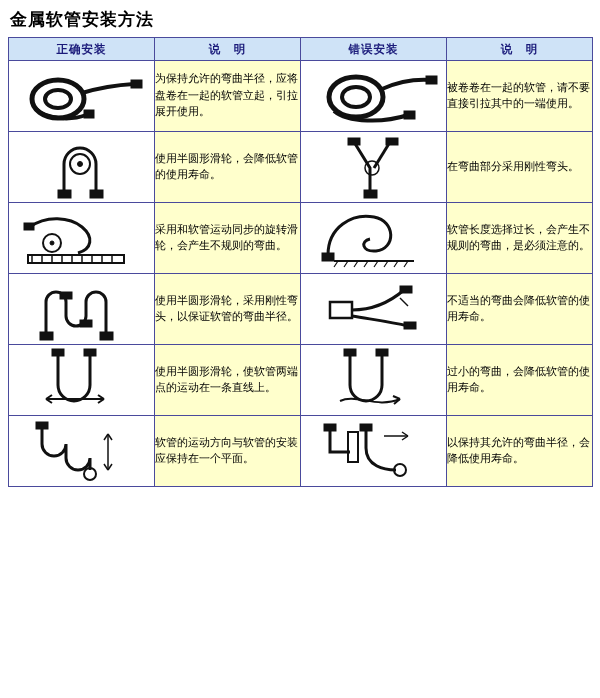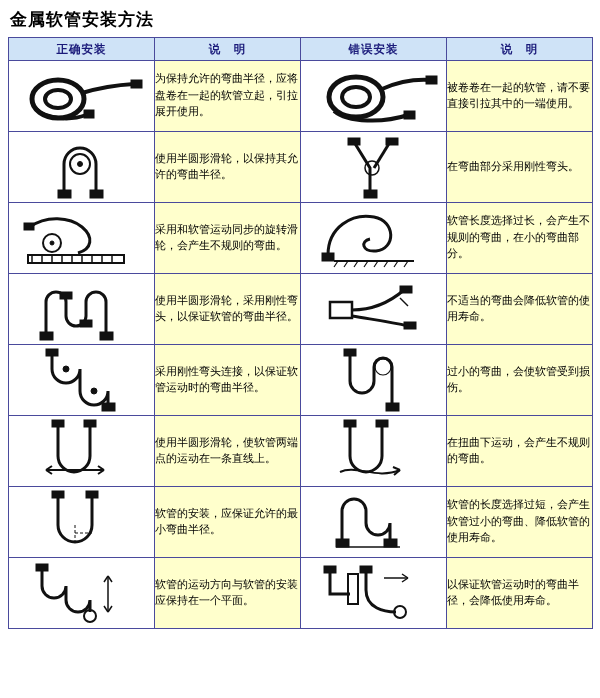--- a/index.html
+++ b/index.html
@@ -126,21 +126,21 @@
       <tr class="row-h">
         <td class="img-cell">
           <svg class="fig" viewBox="0 0 140 66">
             <path d="M52 58 L52 30 A16 16 0 0 1 84 30 L84 58" fill="none" stroke-width="3"></path>
             <circle cx="68" cy="30" r="10" fill="none" stroke-width="2"></circle>
             <circle cx="68" cy="30" r="2.5" fill="#111"></circle>
             <rect x="46" y="56" width="13" height="8" fill="#111"></rect>
             <rect x="78" y="56" width="13" height="8" fill="#111"></rect>
           </svg>
         </td>
-        <td class="txt-cell">使用半圆形滑轮，以保持其允许的弯曲半径。</td>
+        <td class="txt-cell">使用半圆形滑轮，会降低软管的使用寿命。</td>
         <td class="img-cell">
           <svg class="fig" viewBox="0 0 140 66">
             <path d="M50 8 L66 34 L66 58" fill="none" stroke-width="3"></path>
             <path d="M86 8 L70 34" fill="none" stroke-width="3"></path>
             <rect x="44" y="4" width="12" height="7" fill="#111"></rect>
             <rect x="82" y="4" width="12" height="7" fill="#111"></rect>
             <rect x="60" y="56" width="13" height="8" fill="#111"></rect>
             <circle cx="68" cy="34" r="7" fill="none" stroke-width="1.5"></circle>
           </svg>
         </td>
@@ -160,21 +160,21 @@
         </td>
         <td class="txt-cell">采用和软管运动同步的旋转滑轮，会产生不规则的弯曲。</td>
         <td class="img-cell">
           <svg class="fig" viewBox="0 0 140 66">
             <path d="M24 50 C24 22 48 8 70 12 C92 16 92 44 72 46 C58 47 56 36 66 34" fill="none" stroke-width="3"></path>
             <rect x="18" y="48" width="12" height="8" fill="#111"></rect>
             <path d="M30 56 L110 56" stroke-width="2" fill="none"></path>
             <path d="M34 56 L30 62 M44 56 L40 62 M54 56 L50 62 M64 56 L60 62 M74 56 L70 62 M84 56 L80 62 M94 56 L90 62 M104 56 L100 62" stroke-width="1.2"></path>
           </svg>
         </td>
-        <td class="txt-cell">软管长度选择过长，会产生不规则的弯曲，在小的弯曲部分。</td>
+        <td class="txt-cell">软管长度选择过长，会产生不规则的弯曲，是必须注意的。</td>
       </tr>
 
       <tr class="row-h">
         <td class="img-cell">
           <svg class="fig" viewBox="0 0 140 66">
             <path d="M34 58 L34 26 A10 10 0 0 1 54 26 L54 40 A10 10 0 0 0 74 40 L74 26 A10 10 0 0 1 94 26 L94 58" fill="none" stroke-width="3"></path>
             <rect x="28" y="56" width="13" height="8" fill="#111"></rect>
             <rect x="88" y="56" width="13" height="8" fill="#111"></rect>
             <rect x="48" y="16" width="12" height="7" fill="#111"></rect>
             <rect x="68" y="44" width="12" height="7" fill="#111"></rect>
@@ -187,41 +187,20 @@
             <path d="M48 34 C70 34 86 26 100 14" fill="none" stroke-width="3"></path>
             <path d="M48 40 C72 44 88 46 104 50" fill="none" stroke-width="3"></path>
             <rect x="96" y="10" width="12" height="7" fill="#111"></rect>
             <rect x="100" y="46" width="12" height="7" fill="#111"></rect>
             <path d="M96 22 L104 30" stroke-width="1.5"></path>
           </svg>
         </td>
         <td class="txt-cell">不适当的弯曲会降低软管的使用寿命。</td>
       </tr>
 
-      <tr class="row-h">
-        <td class="img-cell">
-          <svg class="fig" viewBox="0 0 140 66">
-            <path d="M40 6 L40 22 A14 14 0 0 0 68 22 L68 44 A14 14 0 0 0 96 44 L96 60" fill="none" stroke-width="3"></path>
-            <rect x="34" y="2" width="12" height="7" fill="#111"></rect>
-            <rect x="90" y="56" width="13" height="8" fill="#111"></rect>
-            <circle cx="54" cy="22" r="3" fill="#111"></circle>
-            <circle cx="82" cy="44" r="3" fill="#111"></circle>
-          </svg>
-        </td>
-        <td class="txt-cell">采用刚性弯头连接，以保证软管运动时的弯曲半径。</td>
-        <td class="img-cell">
-          <svg class="fig" viewBox="0 0 140 66">
-            <path d="M46 6 L46 34 A12 12 0 0 0 70 34 L70 20 A9 9 0 0 1 88 20 L88 58" fill="none" stroke-width="3"></path>
-            <rect x="40" y="2" width="12" height="7" fill="#111"></rect>
-            <rect x="82" y="56" width="13" height="8" fill="#111"></rect>
-            <circle cx="79" cy="20" r="8" fill="none" stroke-width="1.2"></circle>
-          </svg>
-        </td>
-        <td class="txt-cell">过小的弯曲，会使软管受到损伤。</td>
-      </tr>
 
       <tr class="row-h">
         <td class="img-cell">
           <svg class="fig" viewBox="0 0 140 66">
             <path d="M46 6 L46 38 A16 16 0 0 0 78 38 L78 6" fill="none" stroke-width="3"></path>
             <rect x="40" y="2" width="12" height="7" fill="#111"></rect>
             <rect x="72" y="2" width="12" height="7" fill="#111"></rect>
             <path d="M34 52 L92 52" stroke-width="2"></path>
             <path d="M34 52 L40 48 M34 52 L40 56 M92 52 L86 48 M92 52 L86 56" stroke-width="2" fill="none"></path>
           </svg>
@@ -229,45 +208,24 @@
         <td class="txt-cell">使用半圆形滑轮，使软管两端点的运动在一条直线上。</td>
         <td class="img-cell">
           <svg class="fig" viewBox="0 0 140 66">
             <path d="M46 6 L46 38 A16 16 0 0 0 78 38 L78 6" fill="none" stroke-width="3"></path>
             <rect x="40" y="2" width="12" height="7" fill="#111"></rect>
             <rect x="72" y="2" width="12" height="7" fill="#111"></rect>
             <path d="M36 54 C52 46 72 62 96 52" fill="none" stroke-width="2"></path>
             <path d="M96 52 L89 49 M96 52 L90 57" stroke-width="2" fill="none"></path>
           </svg>
         </td>
-        <td class="txt-cell">在扭曲下运动，会产生不规则的弯曲。</td>
-      </tr>
-
-
-      <tr class="row-h">
-        <td class="img-cell">
-          <svg class="fig" viewBox="0 0 140 66">
-            <path d="M46 6 L46 36 A17 17 0 0 0 80 36 L80 6" fill="none" stroke-width="3"></path>
-            <rect x="40" y="2" width="12" height="7" fill="#111"></rect>
-            <rect x="74" y="2" width="12" height="7" fill="#111"></rect>
-            <path d="M63 36 L63 53" stroke-width="1" stroke-dasharray="3 2"></path>
-            <path d="M63 44 L80 44" stroke-width="1" stroke-dasharray="3 2"></path>
-          </svg>
-        </td>
-        <td class="txt-cell">软管的安装，应保证允许的最小弯曲半径。</td>
-        <td class="img-cell">
-          <svg class="fig" viewBox="0 0 140 66">
-            <path d="M38 52 L38 22 A12 12 0 0 1 62 22 L62 34 A12 12 0 0 0 86 34 L86 52" fill="none" stroke-width="3"></path>
-            <rect x="32" y="50" width="13" height="8" fill="#111"></rect>
-            <rect x="80" y="50" width="13" height="8" fill="#111"></rect>
-            <path d="M32 58 L96 58" stroke-width="1.5"></path>
-          </svg>
-        </td>
-        <td class="txt-cell">软管的长度选择过短，会产生软管过小的弯曲、降低软管的使用寿命。</td>
-      </tr>
+        <td class="txt-cell">过小的弯曲，会降低软管的使用寿命。</td>
+      </tr>
+
+
 
       <tr class="row-h">
         <td class="img-cell">
           <svg class="fig" viewBox="0 0 140 66">
             <path d="M30 8 L30 26 A12 12 0 0 0 54 26 L54 40 A12 12 0 0 0 78 40 L78 52" fill="none" stroke-width="3"></path>
             <rect x="24" y="4" width="12" height="7" fill="#111"></rect>
             <circle cx="78" cy="56" r="6" fill="none" stroke-width="2"></circle>
             <path d="M96 16 L96 52" stroke-width="1.5"></path>
             <path d="M96 16 L92 22 M96 16 L100 22 M96 52 L92 46 M96 52 L100 46" stroke-width="1.5" fill="none"></path>
           </svg>
@@ -278,18 +236,18 @@
             <path d="M26 10 L26 34 L46 34" fill="none" stroke-width="3"></path>
             <rect x="20" y="6" width="12" height="7" fill="#111"></rect>
             <rect x="44" y="14" width="10" height="30" fill="none" stroke-width="2"></rect>
             <path d="M62 10 L62 30 C62 48 80 52 92 52" fill="none" stroke-width="3"></path>
             <rect x="56" y="6" width="12" height="7" fill="#111"></rect>
             <circle cx="96" cy="52" r="6" fill="none" stroke-width="2"></circle>
             <path d="M80 18 L104 18" stroke-width="1.5"></path>
             <path d="M104 18 L98 14 M104 18 L98 22" stroke-width="1.5" fill="none"></path>
           </svg>
         </td>
-        <td class="txt-cell">以保证软管运动时的弯曲半径，会降低使用寿命。</td>
+        <td class="txt-cell">以保持其允许的弯曲半径，会降低使用寿命。</td>
       </tr>
 
     </tbody>
   </table>
 </div>
 
 </body></html>

